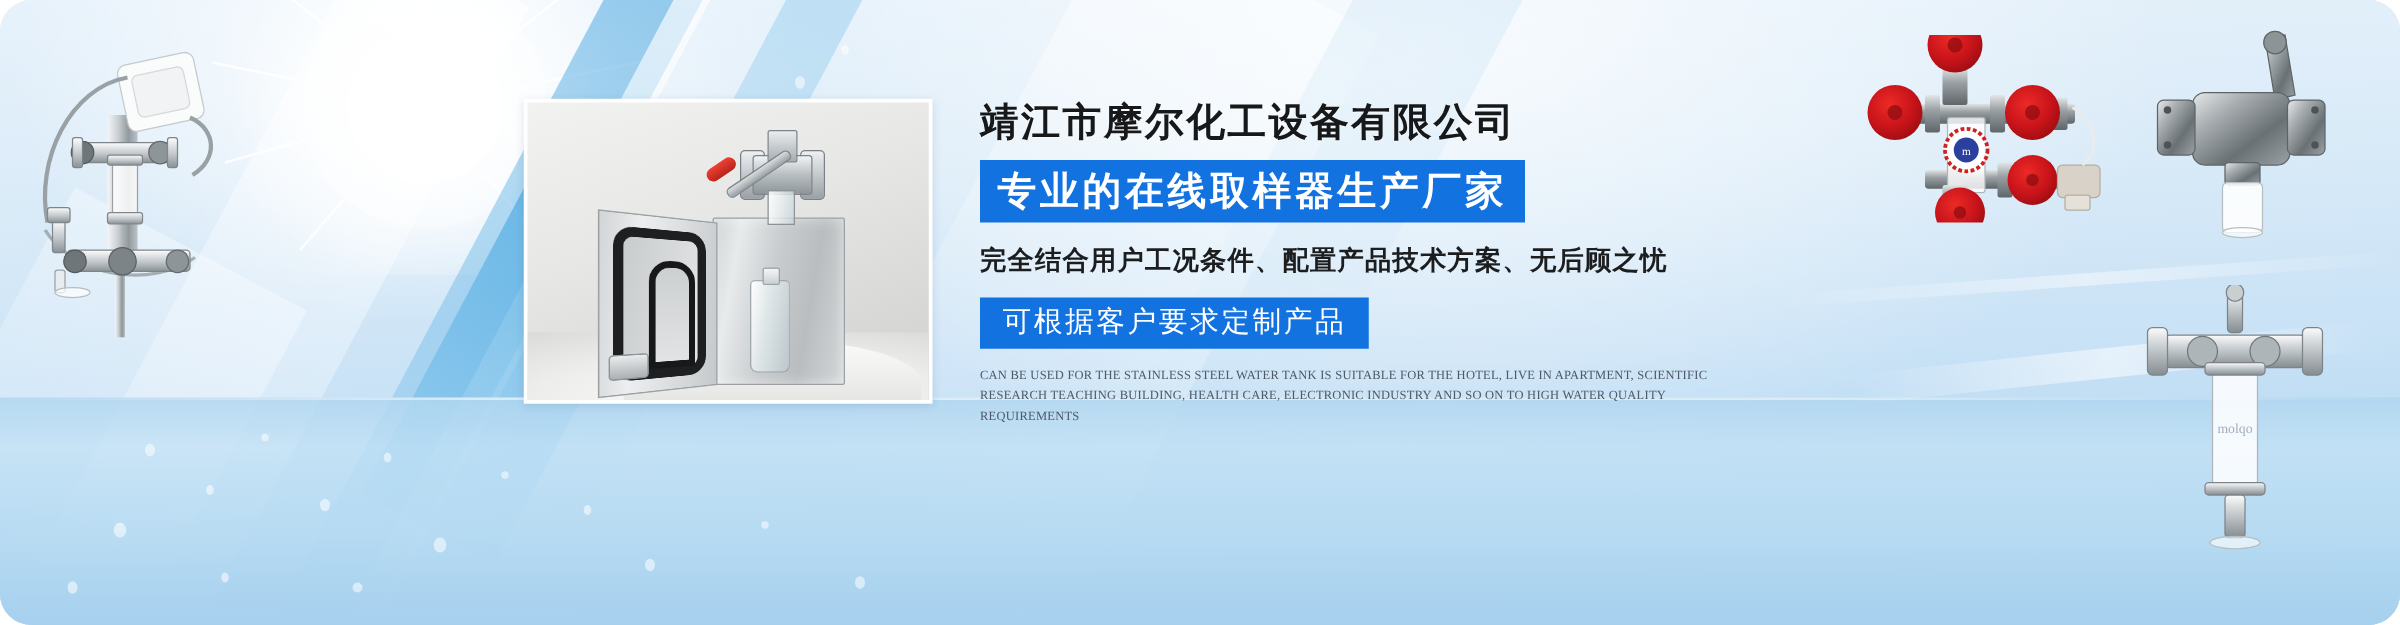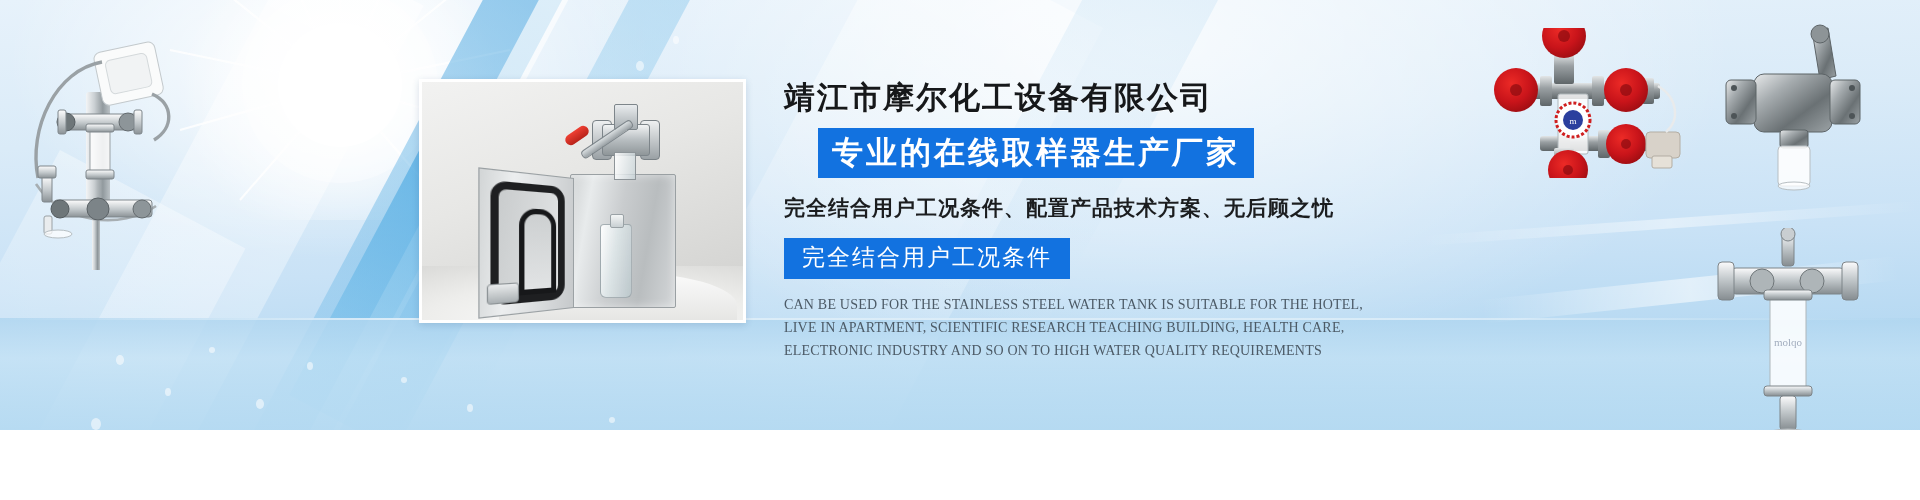--- a/index.html
+++ b/index.html
@@ -7,23 +7,24 @@
     padding: 0;
     background: #ffffff;
   }
   body {
     font-family: "Liberation Sans", sans-serif;
   }
 
   .banner {
     position: relative;
     width: 1920px;
-    height: 430px;
+    height: 500px;
     overflow: hidden;
     background: linear-gradient(170deg, #eaf4fb 0%, #dcebf8 22%, #cfe4f6 48%, #bfdcf3 70%, #aed4f0 100%);
+    border-radius: 25px;
   }
 
   
   .bg-base {
     position: absolute;
     inset: 0;
     background:
       radial-gradient(ellipse 520px 320px at 330px 60px, rgba(255,255,255,0.95) 0%, rgba(255,255,255,0.0) 62%),
       radial-gradient(ellipse 900px 520px at 1150px 40px, rgba(255,255,255,0.75) 0%, rgba(255,255,255,0) 65%),
       linear-gradient(178deg, #e7f2fb 0%, #daebf8 30%, #c9e2f6 58%, #b2d7f1 84%, #a3cfee 100%);
@@ -213,21 +214,20 @@
   .headline {
     display: inline-block;
     background: #1272e0;
     color: #ffffff;
     font-size: 31px;
     font-weight: 700;
     letter-spacing: 3px;
     line-height: 1;
     padding: 9px 14px 10px 14px;
     white-space: nowrap;
-    margin-left: 34px;
   }
   .subline {
     margin-top: 16px;
     font-size: 21px;
     font-weight: 700;
     letter-spacing: 1px;
     color: #1b1d1f;
     white-space: nowrap;
   }
   .custom-row { margin-top: 16px; }
@@ -239,21 +239,21 @@
     font-weight: 500;
     letter-spacing: 2px;
     line-height: 1;
     padding: 8px 18px 10px 18px;
     white-space: nowrap;
   }
   .en-desc {
     margin-top: 14px;
     width: 600px;
     font-family: "Liberation Serif", "DejaVu Serif", serif;
-    font-size: 14px;
+    font-size: 10px;
     letter-spacing: 0.2px;
     line-height: 1.65;
     color: #4c5a66;
     text-transform: uppercase;
   }
 
   
   .watermark {
     position: absolute;
     left: 218px;
@@ -417,21 +417,21 @@
 
     <div class="company-name">靖江市摩尔化工设备有限公司</div>
 
     <div class="headline-row">
       <span class="headline">专业的在线取样器生产厂家</span>
     </div>
 
     <div class="subline">完全结合用户工况条件、配置产品技术方案、无后顾之忧</div>
 
     <div class="custom-row">
-      <span class="custom-tag">完全结合用户工况条件</span>
+      <span class="custom-tag">可根据客户要求定制产品</span>
     </div>
 
     <div class="en-desc">CAN BE USED FOR THE STAINLESS STEEL WATER TANK IS SUITABLE FOR THE HOTEL, LIVE IN APARTMENT, SCIENTIFIC RESEARCH TEACHING BUILDING, HEALTH CARE, ELECTRONIC INDUSTRY AND SO ON TO HIGH WATER QUALITY REQUIREMENTS</div>
   </div>
 
   <div class="prod-cross">
     <svg width="222" height="150" viewBox="0 0 222 150">
       <defs>
         <linearGradient id="pipe" x1="0" y1="0" x2="0" y2="1">
           <stop offset="0%" stop-color="#e3e6e7"></stop>

